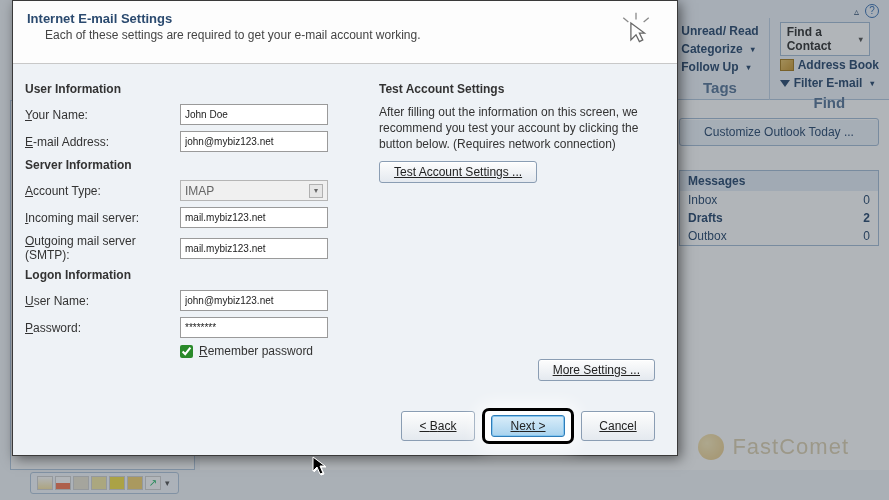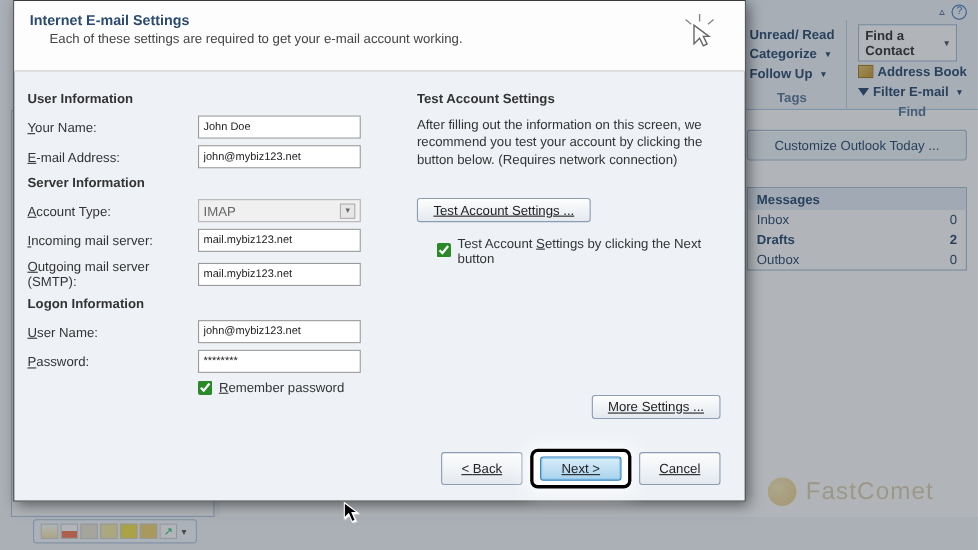--- a/index.html
+++ b/index.html
@@ -6,21 +6,21 @@
 body { background: #cce5f5; width: 889px; height: 500px; overflow: hidden; position: relative; }
 
 
 .bg-window { position: absolute; inset: 0; background: #f4f7fa; }
 .bg-ribbon { position: absolute; top: 0; right: 0; left: 200px; height: 100px; background: #f0f5fb; border-bottom: 1px solid #b5c9de; }
 .bg-ribbon-top { position: absolute; top: 4px; right: 10px; display: flex; gap: 6px; align-items: center; font-size: 12px; color: #2b4a6f; }
 .bg-help-icon { width: 14px; height: 14px; border: 1px solid #3a72b5; border-radius: 50%; color: #3a72b5; text-align: center; line-height: 12px; font-size: 10px; }
 .bg-expand-icon { font-size: 10px; color: #2b4a6f; }
 .bg-ribbon-groups { position: absolute; top: 18px; right: 0; display: flex; height: 82px; }
 .bg-group { border-left: 1px solid #c2d4e6; padding: 4px 10px 0 10px; display: flex; flex-direction: column; font-size: 12px; color: #2b4a6f; font-weight: bold; }
-.bg-group-label { margin-top: auto; text-align: center; font-size: 12px; color: #5a7799; padding: 2px 0 4px 0; }
+.bg-group-label { margin-top: auto; text-align: center; font-size: 15px; color: #5a7799; padding: 2px 0 4px 0; }
 .bg-contact-box { border: 1px solid #a7bdd6; background: #fff; padding: 2px 6px; font-size: 12px; display: flex; justify-content: space-between; align-items: center; width: 90px; color: #333;}
 .bg-contact-box .arrow { font-size: 8px; color: #555;}
 .bg-link { padding: 2px 0; display: flex; align-items: center; gap: 4px; }
 .bg-link.small-dd::after { content: "▾"; font-size: 8px; margin-left: 4px; }
 .icon-ab { width: 14px; height: 12px; background: linear-gradient(135deg,#e7c26a,#c99833); border:1px solid #a77c20; display:inline-block;}
 .icon-filter { width: 0; height: 0; border-left: 5px solid transparent; border-right: 5px solid transparent; border-top: 7px solid #2b4a6f; display: inline-block; }
 
 .bg-side-right { position: absolute; top: 118px; right: 10px; width: 200px; }
 .bg-customize-btn { border: 1px solid #a7bdd6; background: #eef4fb; padding: 6px 10px; font-size: 12px; color: #2b4a6f; text-align: center; border-radius: 3px; box-shadow: inset 0 1px 0 #fff; }
 .bg-msg-panel { margin-top: 24px; border: 1px solid #a7bdd6; background: #fff; }
@@ -62,21 +62,21 @@
   width: 148px; height: 21px; border: 1px solid #9a9a9a; background: #fff;
   font-size: 10px; padding: 0 4px; color: #222;
 }
 .acct-type-wrap { width: 148px; height: 21px; border: 1px solid #b5b5b5; background: #f0f0f0; display: flex; align-items: center; justify-content: space-between; padding: 0 4px; font-size: 12px; color: #666; }
 .acct-type-wrap .dd { width: 14px; height: 14px; border:1px solid #b0b0b0; background:#e6e6e6; display:flex; align-items:center; justify-content:center; font-size:8px; color:#666;}
 .chk-row { display: flex; align-items: center; gap: 6px; font-size: 12px; color: #333; margin-top: 2px; }
 .chk-row input[type=checkbox]{ width:13px; height:13px;}
 .chk-row .u { text-decoration: underline; }
 label .u { text-decoration: underline;}
 
-.test-desc { font-size: 12px; color: #333; margin-bottom: 26px; line-height: 1.35; }
+.test-desc { font-size: 12px; color: #333; margin-bottom: 8px; line-height: 1.35; }
 .btn { background: linear-gradient(#fdfdfd,#e4e9ef); border: 1px solid #8a9db3; border-radius: 3px; font-size: 12px; color: #222; padding: 3px 14px; box-shadow: inset 0 1px 0 #fff; cursor: pointer; text-decoration: underline; }
 .chk-green { width:13px; height:13px; accent-color:#2a8a2a;}
 .more-settings { position: absolute; right: 22px; top: 358px; }
 
 .dlg-footer { position: absolute; left: 0; right: 0; bottom: 14px; display: flex; justify-content: flex-end; gap: 10px; padding-right: 22px; }
 .nav-btn { min-width: 74px; text-align: center; }
 .next-wrap {
   background: #fff; padding: 4px 6px; border-radius: 4px;
   box-shadow: 0 0 0 3px #000, 0 0 18px 6px rgba(255,255,255,.9);
 }
@@ -236,24 +236,20 @@
       <div class="chk-row" style="padding-left:155px;">
         <input type="checkbox" checked="" class="chk-green" style="">
         <label><span class="u">R</span><span>emember password</span></label>
       </div>
     </div>
 
     <div class="col-right">
       <div class="section-h">Test Account Settings</div>
       <div class="test-desc">After filling out the information on this screen, we recommend you test your account by clicking the button below. (Requires network connection)</div>
       <button class="btn"><span class="u">T</span><span>est Account Settings ...</span></button>
-      <div class="chk-row" style="margin-top:12px; padding-left:18px;">
-        <input type="checkbox" checked="" class="chk-green" style="">
-        <label><span>Test Account </span><span class="u">S</span><span>ettings by clicking the Next button</span></label>
-      </div>
     </div>
   </div>
 
   <button class="btn more-settings"><span class="u">M</span><span>ore Settings ...</span></button>
 
   <div class="dlg-footer">
     <button class="btn nav-btn"><span>&lt; </span><span class="u">B</span><span>ack</span></button>
     <span class="next-wrap">
       <button class="btn nav-btn"><span class="u">N</span><span>ext &gt;</span></button>
     </span>

